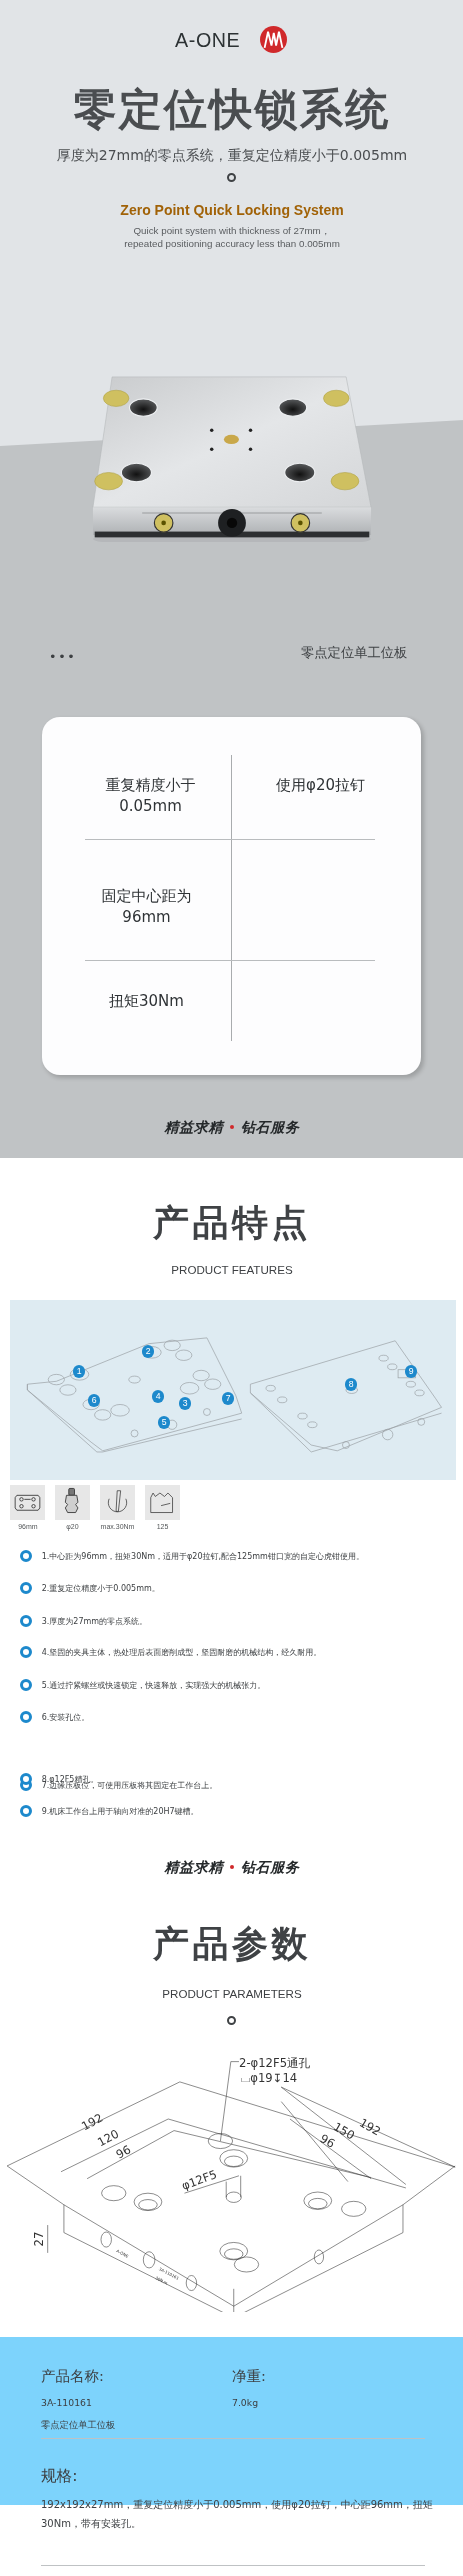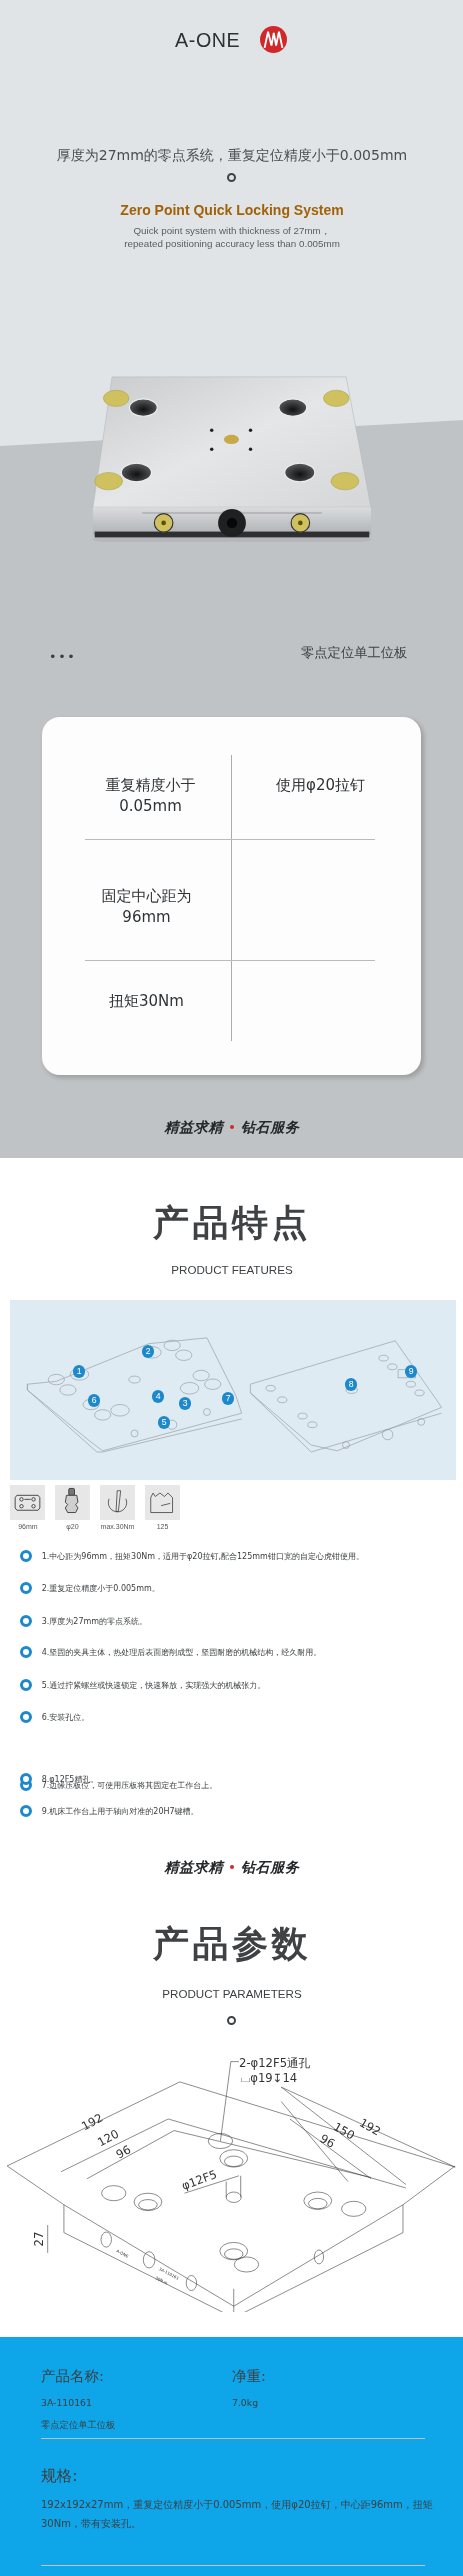--- a/index.html
+++ b/index.html
@@ -41,39 +41,40 @@
   .badge { position: absolute; width: 12.7px; height: 12.7px; border-radius: 50%; background: #1d89cc; color: #fff; font-family: "Liberation Sans", sans-serif; font-size: 8.7px; text-align: center; line-height: 12.7px; }
   .spec-icon { position: absolute; top: 1485px; width: 35px; height: 35px; background: #e7e7e7; }
   .spec-icon-label { position: absolute; top: 1523px; width: 35px; text-align: center; font-family: "Liberation Sans", sans-serif; font-size: 7px; color: #55585a; }
 
   .feature-item { position: absolute; left: 19.7px; height: 14px; display: flex; align-items: center; }
   .feature-bullet { width: 12.7px; height: 12.7px; border-radius: 50%; border: 3.5px solid #1d89cc; background: #fff; flex: none; }
   .feature-text { margin-left: 9.3px; font-size: 8px; color: #3d4043; white-space: nowrap; }
 
   
   .drawing { position: absolute; left: 0; top: 2028px; width: 464px; height: 284px; }
-  .info { position: absolute; left: 0; top: 2337px; width: 464px; height: 239px; background: #0ea5e9; }
+  .info { position: absolute; left: 0; top: 2337px; width: 464px; height: 168px; background: #7dd3fc; }
   .info-label { position: absolute; font-size: 14.5px; color: #3d4043; }
   .info-value { position: absolute; font-size: 9.3px; color: #3d4043; }
   .info-line { position: absolute; left: 41px; width: 384px; height: 1.2px; background: #bfc2c4; }
   .spec-text { position: absolute; left: 41px; width: 394px; font-size: 10px; line-height: 18.5px; color: #3d4043; }
 </style>
 </head>
 <body>
 
 <section id="hero">
   <div id="hero-floor"></div>
 
   <div class="logo-text">A-ONE</div>
   <div class="logo-mark">
     <svg width="27" height="27" viewBox="0 0 47 47">
       <polyline points="8,38 14,10 20,34 24,12 28,34 33,10 39,38" fill="none" stroke="#ffffff" stroke-width="3.2" stroke-linejoin="miter"></polyline>
     </svg>
   </div>
 
+  <div class="abs center-text hero-title">零定位快锁系统</div>
   <div class="abs center-text hero-sub">厚度为27mm的零点系统，重复定位精度小于0.005mm</div>
   <div class="abs ring" style="top:173px;"></div>
   <div class="abs center-text hero-en">Zero Point Quick Locking System</div>
   <div class="abs center-text hero-en-small" style="top:225px;">Quick point system with thickness of 27mm，</div>
   <div class="abs center-text hero-en-small" style="top:238px;">repeated positioning accuracy less than 0.005mm</div>
 
   <div class="plate">
     <svg width="284" height="168" viewBox="0 0 490 290">
       <defs>
         <linearGradient id="topg" x1="0" y1="0" x2="1" y2="1">

